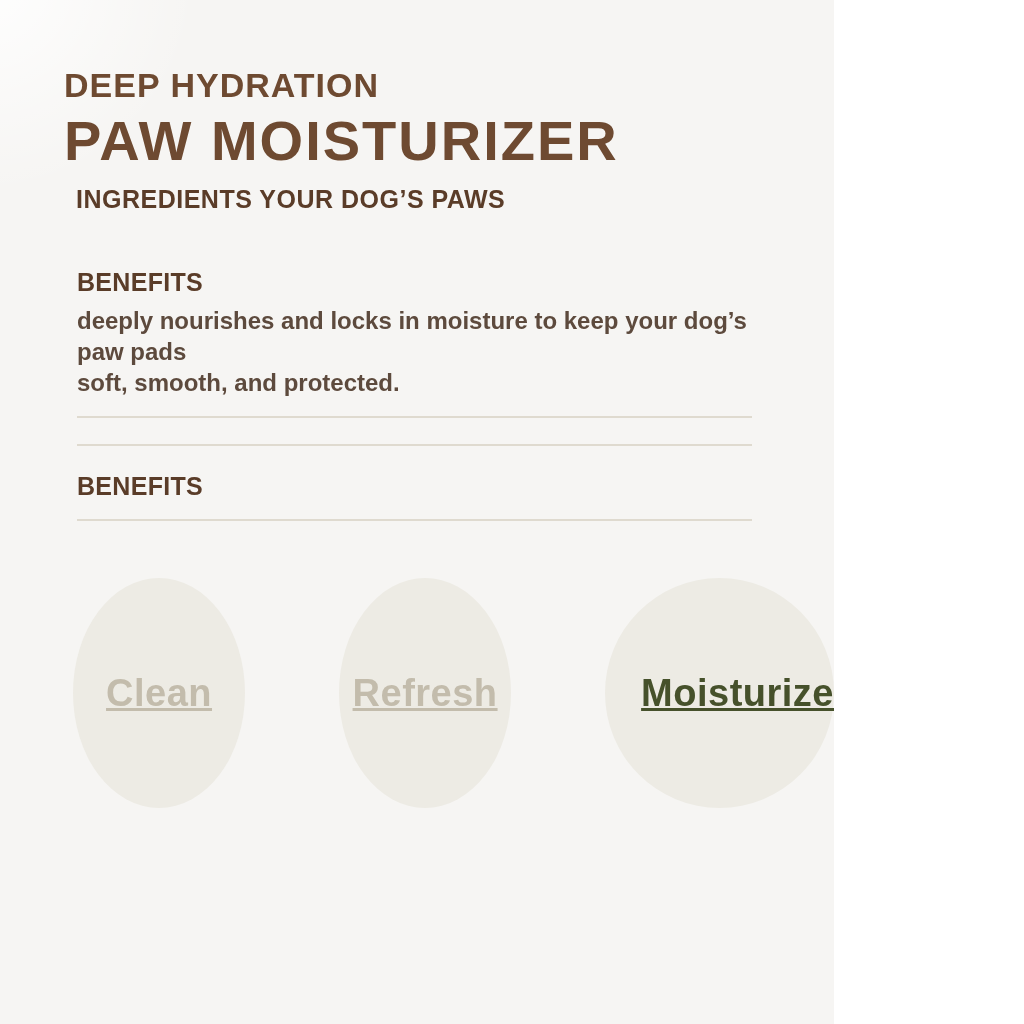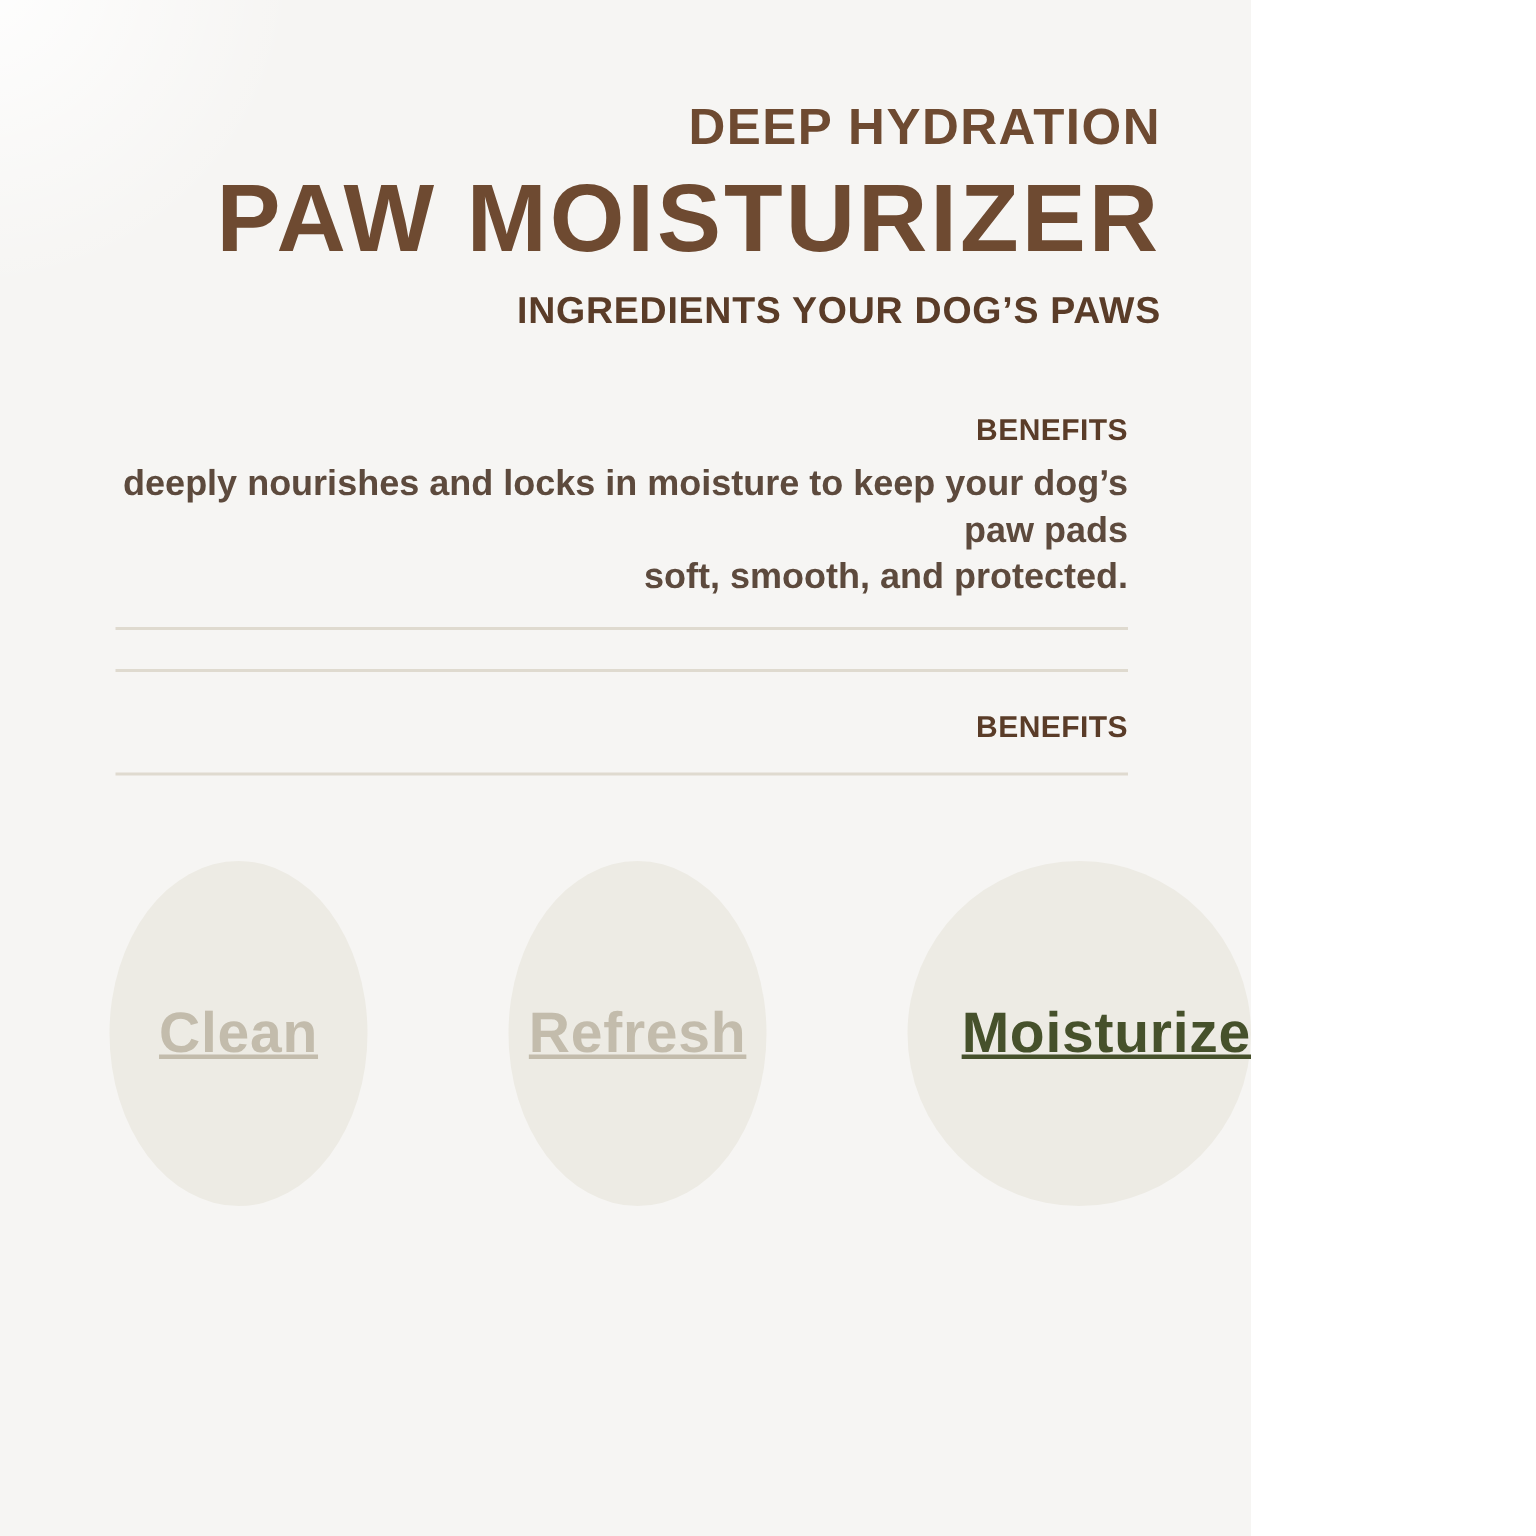--- a/index.html
+++ b/index.html
@@ -8,51 +8,50 @@
     font-family: "Liberation Sans", sans-serif;
     overflow: hidden;
   }
   .page {
     position: relative;
     width: 834px;
     height: 1024px;
     background:
       radial-gradient(circle at -2% -2%, rgba(255,255,255,0.95) 0%, rgba(255,255,255,0) 16%),
       var(--bg, #f6f5f3);
-    text-align: right;
   }
   .header {
     padding: 66px 60px 0 64px;
   }
   .eyebrow {
     font-size: 34px;
     font-weight: 800;
     letter-spacing: 1px;
     color: var(--brown, #6e4a31);
   }
   .title {
     margin-top: 8px;
-    font-size: 64px;
+    font-size: 56px;
     line-height: 1.0;
     font-weight: 800;
     letter-spacing: 2px;
     color: var(--brown, #6e4a31);
   }
   .subtitle {
     margin: 16px 0 0 12px;
     font-size: 25px;
     font-weight: 700;
     letter-spacing: 0.5px;
     color: var(--brown-dark, #5e4129);
   }
   .sections {
     padding: 54px 82px 0 77px;
   }
   .section-heading {
-    font-size: 20px;
+    font-size: 25px;
     font-weight: 700;
     letter-spacing: 0.3px;
     color: var(--brown-dark, #5a3c28);
     margin-bottom: 8px;
   }
   .body-line {
     font-size: 24px;
     font-weight: 700;
     line-height: 31px;
     color: var(--body, #5d4a3d);

